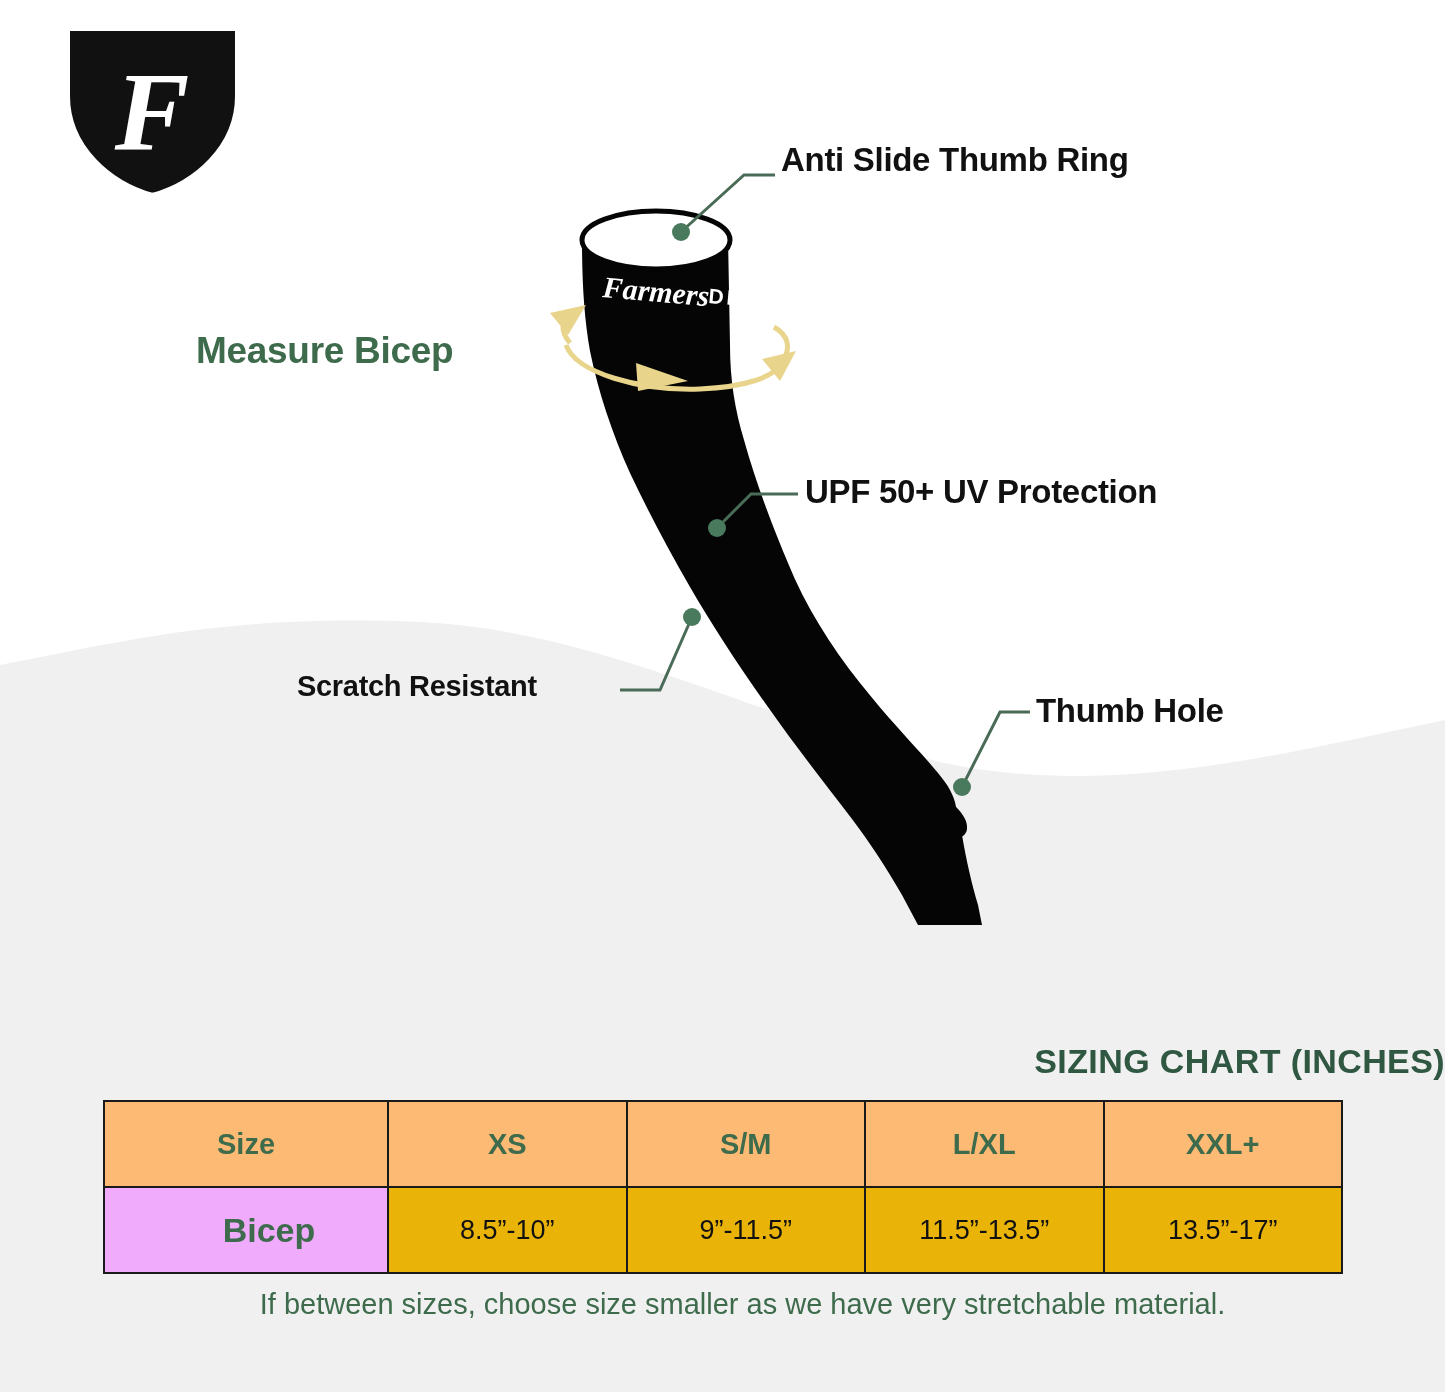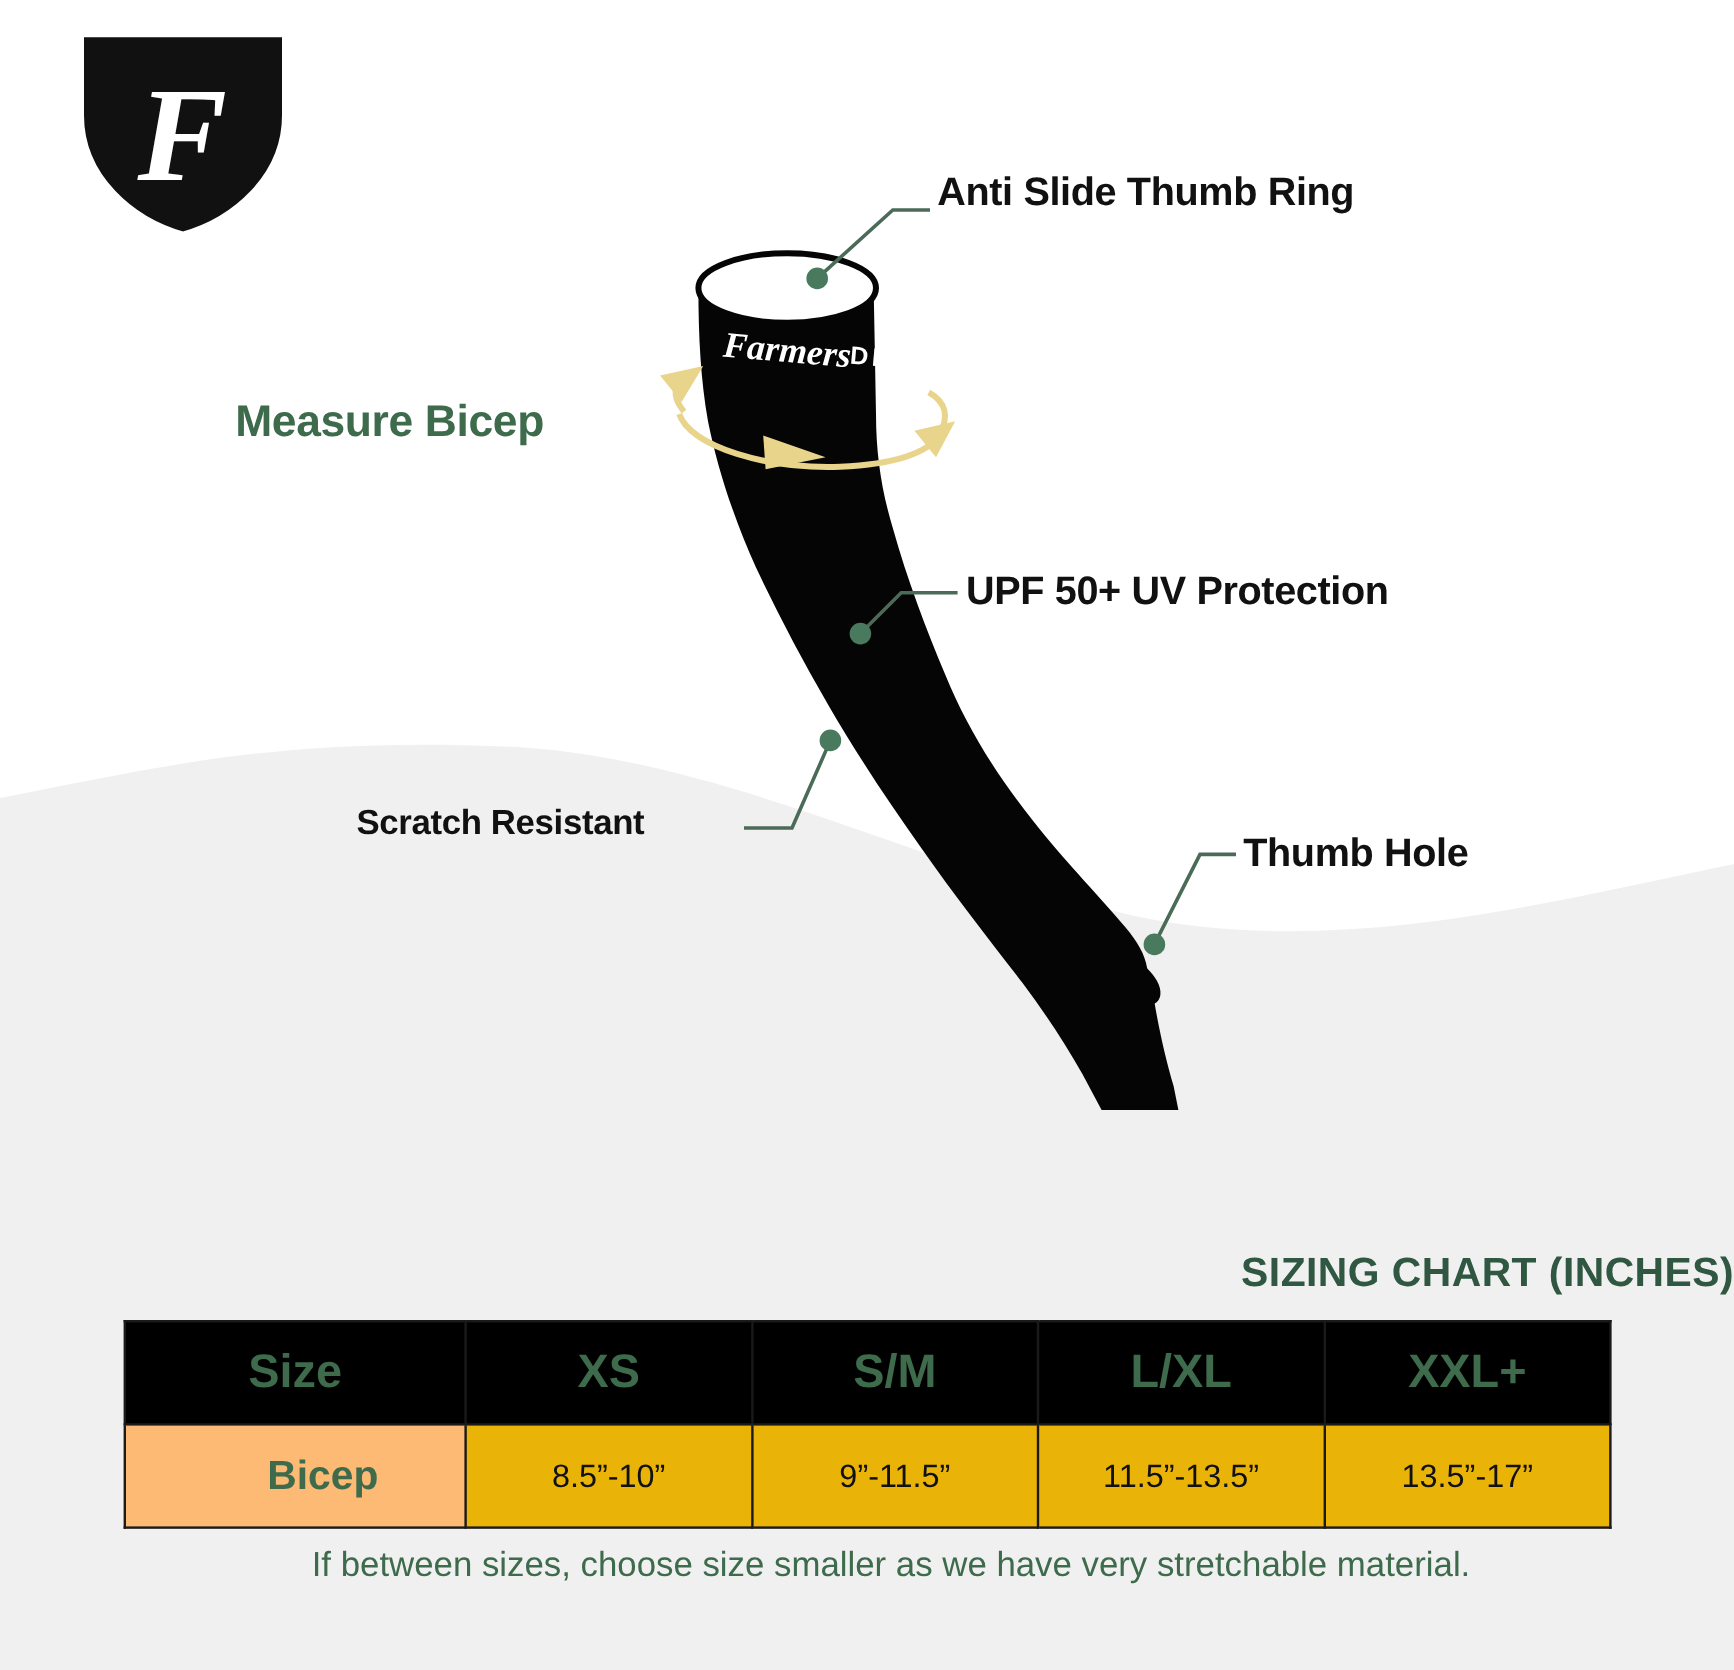--- a/index.html
+++ b/index.html
@@ -98,27 +98,27 @@
     border-collapse: collapse;
     table-layout: fixed;
   }
   .size-table td {
     border: 2px solid #1a1a1a;
     height: 82px;
     text-align: center;
     vertical-align: middle;
   }
   .size-table .hdr {
-    background: #000000;
-    color: #3d6b4c;
-    font-size: 39px;
+    background: #fdba74;
+    color: #3d6b4c;
+    font-size: 29px;
     font-weight: bold;
   }
   .size-table .rowlabel {
-    background: #fdba74;
+    background: #f0abfc;
     color: #3d6b4c;
     font-size: 34px;
     font-weight: bold;
     padding-left: 47px;
   }
   .size-table .val {
     background: #eab308;
     color: #111111;
     font-size: 27px;
   }

